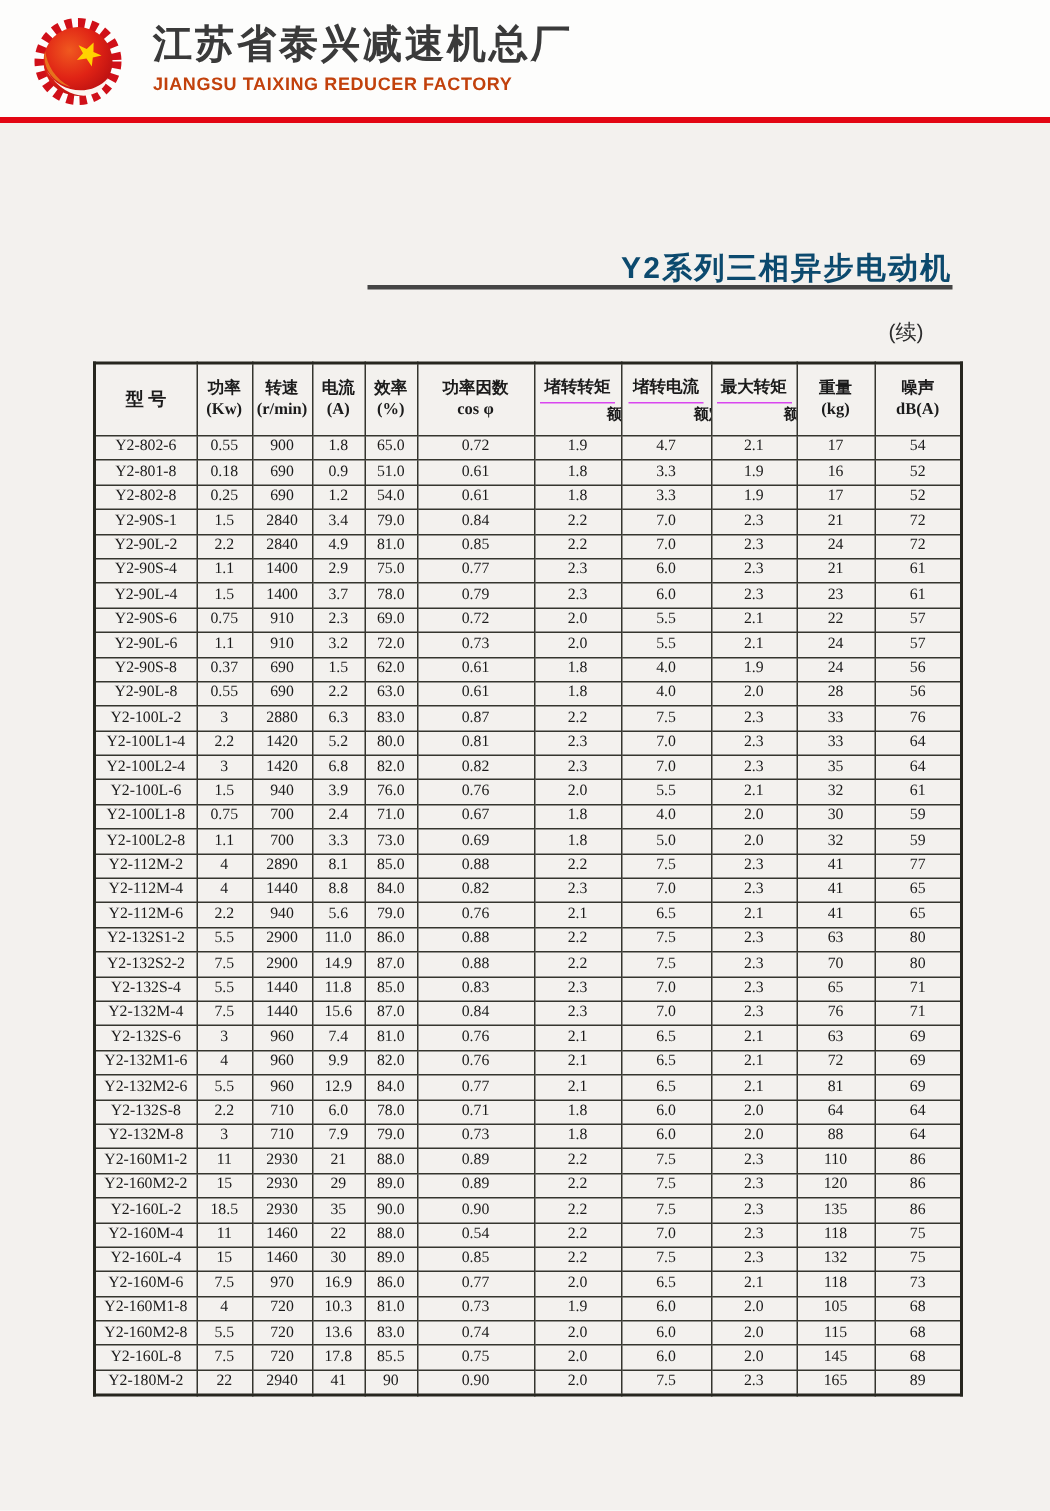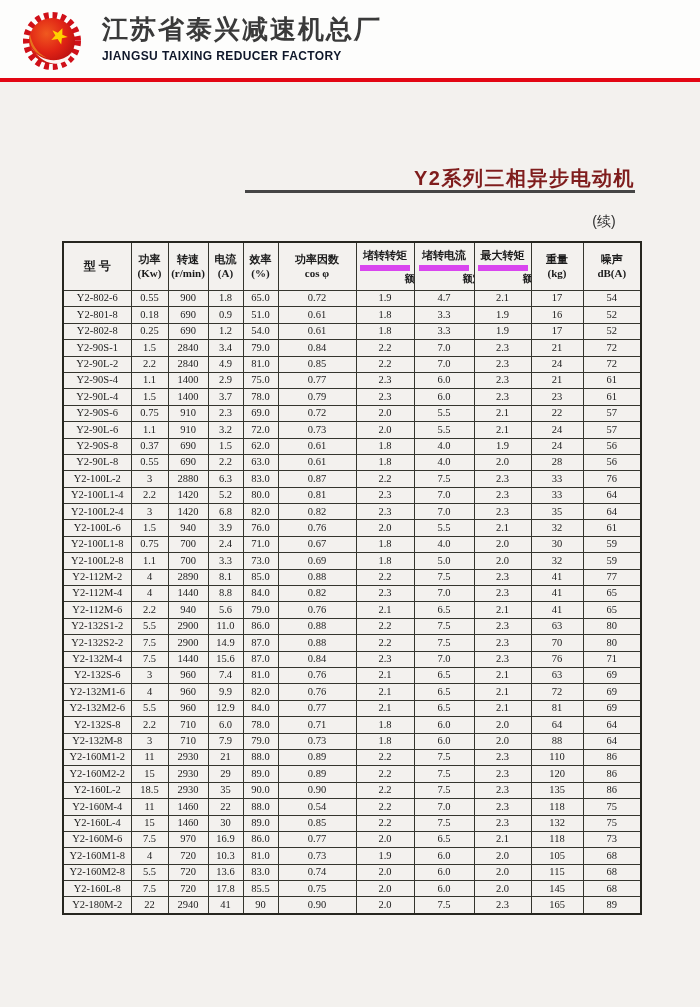--- a/index.html
+++ b/index.html
@@ -6,40 +6,40 @@
   body{width:700px;font-family:"Liberation Serif",serif;background:#ffffff;}
   .page{position:relative;width:700px;height:1007px;background:#f3f1ee;overflow:hidden;}
 
   
   .banner{position:absolute;left:0;top:0;width:700px;height:78px;background:#fdfdfc;}
   .logo{position:absolute;left:13px;top:7px;width:78px;height:68px;}
   .company{position:absolute;left:102px;top:15px;}
   .company-zh{font-family:"Liberation Sans",sans-serif;font-weight:bold;font-size:26px;
               color:#3a3a3a;letter-spacing:2px;line-height:1.15;white-space:nowrap;}
   .company-en{font-family:"Liberation Sans",sans-serif;font-weight:bold;font-size:12px;
-              color:#0f172a;letter-spacing:0.4px;margin-top:4px;white-space:nowrap;}
+              color:#c2410c;letter-spacing:0.4px;margin-top:4px;white-space:nowrap;}
   .redline{position:absolute;left:0;top:78px;width:700px;height:4px;background:#e30613;}
 
   
   .doc-title{position:absolute;top:152px;left:245px;width:390px;text-align:right;
              font-family:"Liberation Sans",sans-serif;font-weight:bold;font-size:20px;
-             color:#7f1d1d;letter-spacing:1.5px;white-space:nowrap;}
+             color:#0c4a6e;letter-spacing:1.5px;white-space:nowrap;}
   .title-underline{position:absolute;top:190px;left:245px;width:390px;height:3px;background:#454545;}
   .continued{position:absolute;top:213px;left:573px;width:62px;text-align:center;
              font-size:14px;color:#2d2d2d;font-family:"Liberation Sans",sans-serif;}
 
   
   .spec-table{position:absolute;left:62px;top:241px;width:578px;border-collapse:collapse;
               table-layout:fixed;border:2px solid #26261f;}
   .spec-table th,.spec-table td{border:1px solid #35352e;text-align:center;color:#1b1b1b;
               padding:0;overflow:hidden;white-space:nowrap;}
   .spec-table thead th{height:47px;font-size:12px;font-weight:bold;line-height:1.25;vertical-align:middle;}
   .spec-table tbody td{height:15.4px;font-size:10.5px;line-height:1;vertical-align:middle;}
   .unit-line{display:block;font-weight:bold;font-size:11px;}
-  .frac-top{display:inline-block;border-bottom:6px solid #d946ef;padding:0 3px 2px;font-size:11px;}
+  .frac-top{display:inline-block;border-bottom:1px solid #d946ef;padding:0 3px 2px;font-size:11px;}
   .frac-bot{display:block;padding-top:2px;font-size:10px;padding-left:48px;}
 </style>
 </head>
 <body>
 
 <div class="page">
 
   <header class="banner">
     <div class="logo">
       <svg viewBox="0 0 78 68" width="78" height="68" aria-hidden="true">
@@ -413,20 +413,33 @@
           <td>14.9</td>
           <td>87.0</td>
           <td>0.88</td>
           <td>2.2</td>
           <td>7.5</td>
           <td>2.3</td>
           <td>70</td>
           <td>80</td>
         </tr>
         <tr>
+          <td>Y2-132S-4</td>
+          <td>5.5</td>
+          <td>1440</td>
+          <td>11.8</td>
+          <td>85.0</td>
+          <td>0.83</td>
+          <td>2.3</td>
+          <td>7.0</td>
+          <td>2.3</td>
+          <td>65</td>
+          <td>71</td>
+        </tr>
+        <tr>
           <td>Y2-132M-4</td>
           <td>7.5</td>
           <td>1440</td>
           <td>15.6</td>
           <td>87.0</td>
           <td>0.84</td>
           <td>2.3</td>
           <td>7.0</td>
           <td>2.3</td>
           <td>76</td>

